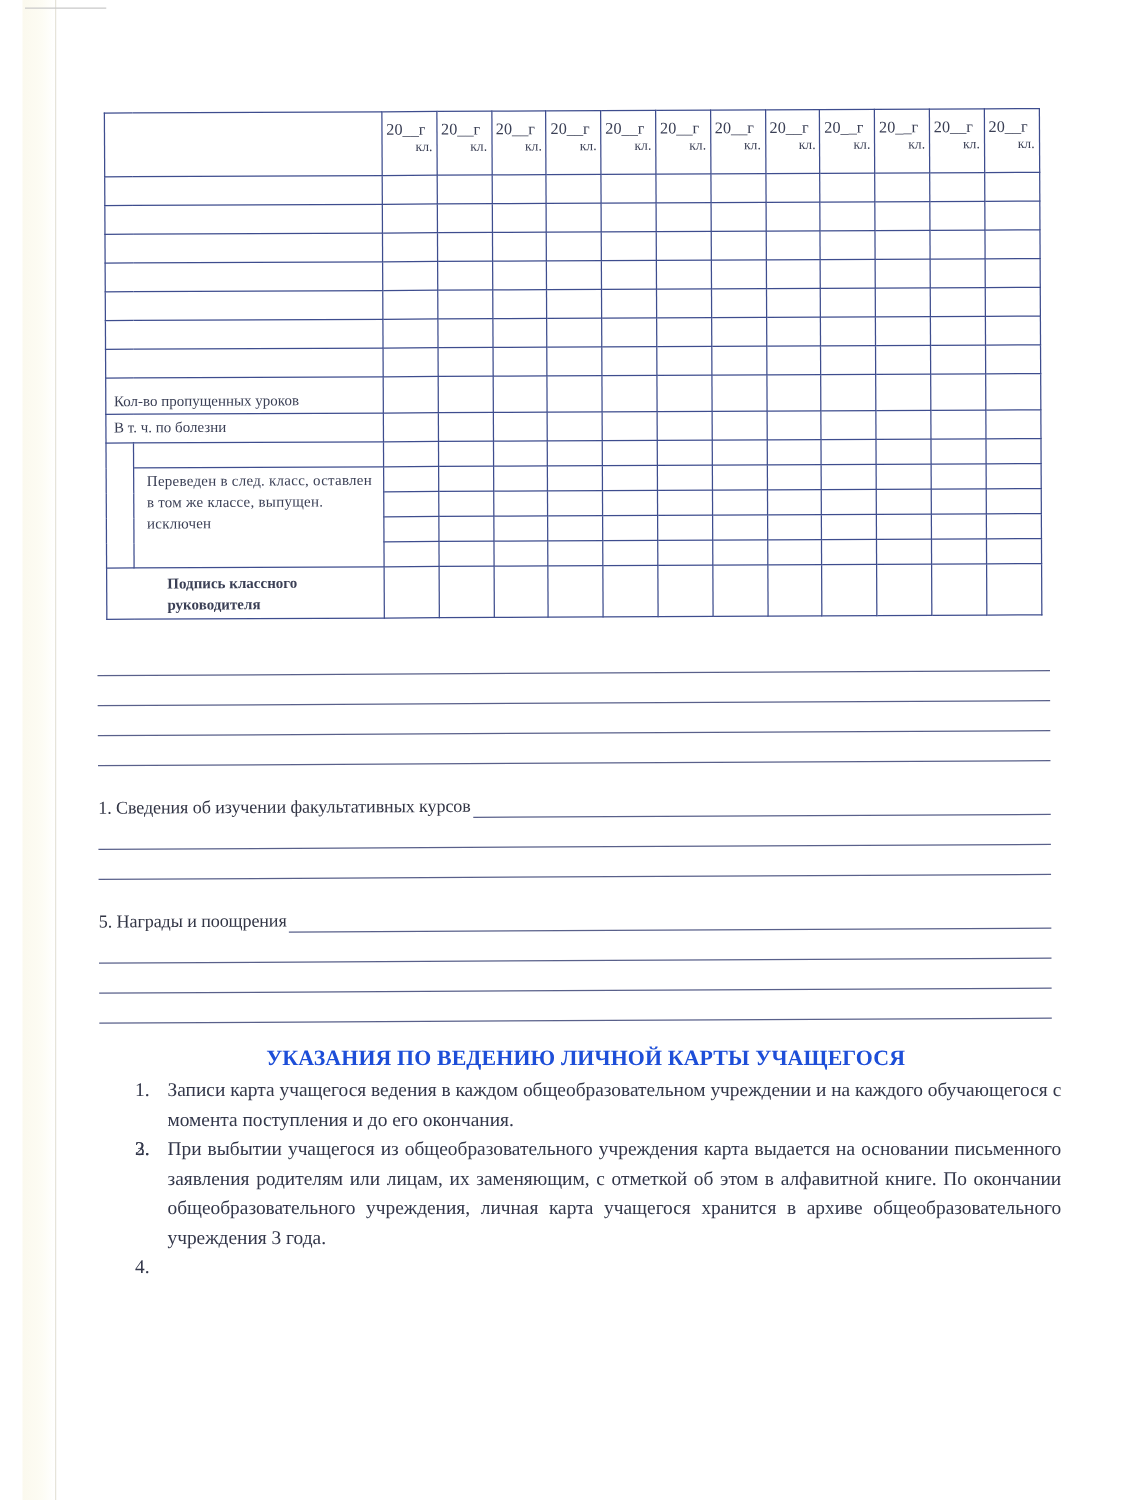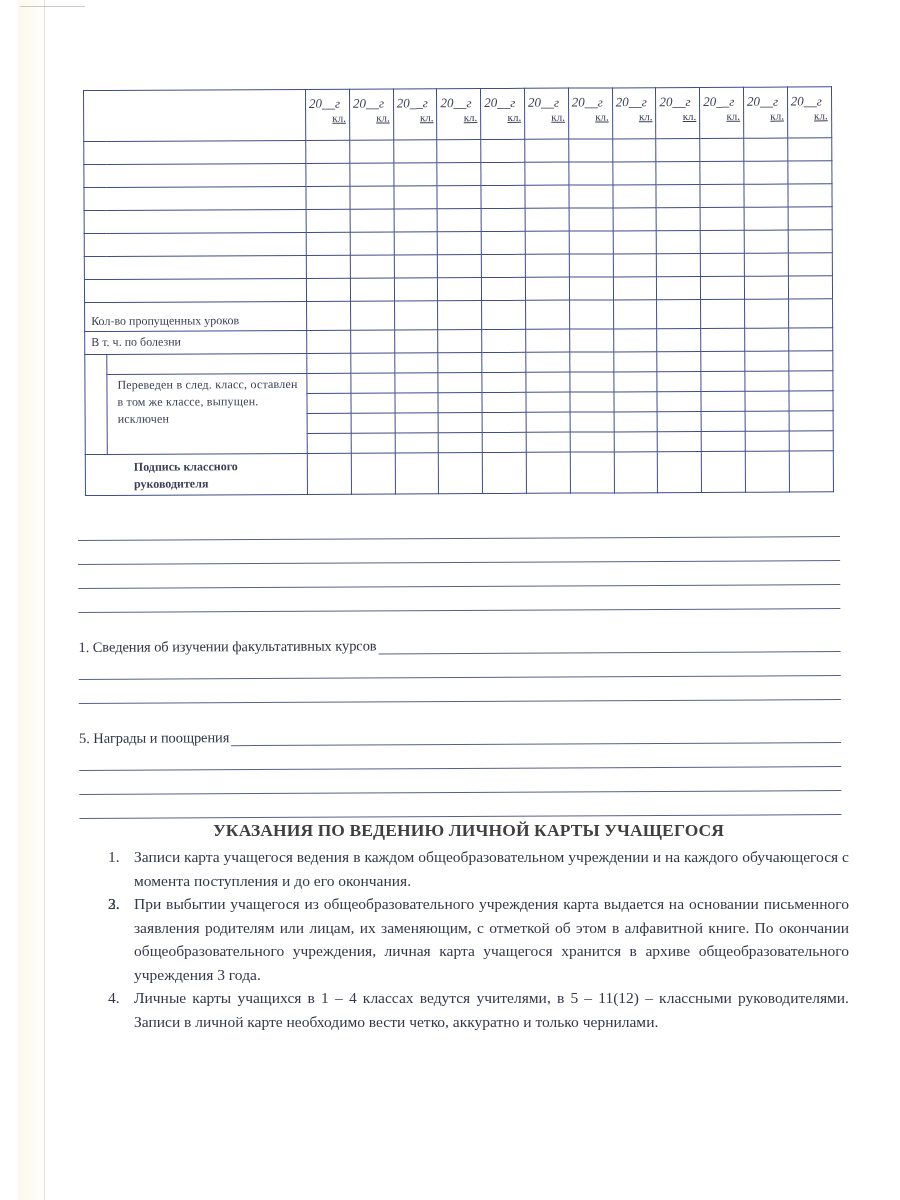--- a/index.html
+++ b/index.html
@@ -20,43 +20,43 @@
     border-collapse: collapse; table-layout: fixed;
     transform: rotate(-0.28deg); transform-origin: 0 0;
   }
   .grid td {
     border: 1.5px solid #3e4d8e; padding: 0; vertical-align: top;
     font-size: 12px; line-height: 1.2; color: #3a3f55;
   }
   .grid col.label { width: 222px; }
   .grid col.year { width: 43.8px; }
   .hdr-cell { height: 50px; position: relative; }
-  .hdr-year { position: absolute; top: 6px; left: 3px; right: 2px; font-size: 13px; white-space: nowrap; text-align: left; font-style: italic; }
-  .hdr-class { position: absolute; top: 22px; right: 3px; font-size: 11px; text-decoration: underline; }
+  .hdr-year { position: absolute; top: 6px; left: 3px; right: 2px; font-size: 13px; white-space: nowrap; text-align: left; }
+  .hdr-class { position: absolute; top: 22px; right: 3px; font-size: 11px; }
   tr.r-blank td { height: 22px; }
   tr.r-missed td { height: 28px; }
   tr.r-ill td { height: 22px; }
   tr.r-sub td { height: 19px; }
   tr.r-sign td { height: 40px; }
   .lbl { padding: 6px 0 0 6px; font-size: 12px; white-space: nowrap; }
   .lbl-sub { padding: 2px 0 0 10px; font-size: 12px; line-height: 1.4; letter-spacing: 0.2px; }
   .lbl-bold { padding: 4px 0 0 6px; font-weight: bold; font-size: 12px; line-height: 1.45; }
 
   
   .lines { position: absolute; left: 78px; top: 540px; width: 762px; transform: rotate(-0.3deg); transform-origin: 0 0; }
   .rule { height: 1px; background: #59608a; margin-bottom: 23px; }
   .field-row { display: flex; align-items: flex-end; height: 20px; margin-bottom: 23px; }
   .field-label { font-size: 14.5px; color: #333646; white-space: nowrap; padding-right: 2px; letter-spacing: -0.1px; }
   .field-line { flex: 1; border-bottom: 1px solid #59608a; height: 16px; }
 
   
   .instr { position: absolute; left: 96px; top: 820px; width: 753px; }
   .instr-title {
-    text-align: center; font-weight: bold; font-size: 17.5px; color: #404040;
-    letter-spacing: 0.1px; margin: 0 0 4px 0; padding-right: 8px;
+    text-align: center; font-weight: bold; font-size: 17.5px; color: #1d4ed8;
+    letter-spacing: 0.1px; margin: 16px 0 4px 0; padding-right: 8px;
   }
   .instr ol { margin: 0; padding: 0; list-style: none; }
   .instr li { position: relative; padding-left: 38px; font-size: 15.5px; line-height: 23.5px; text-align: justify; color: #33374a; }
   .instr li .num { position: absolute; left: 12px; top: 0; }
 </style>
 </head>
 <body>
 
 <div class="page-edge"></div>
 <div class="top-mark"></div>
@@ -385,15 +385,15 @@
   <div class="rule"></div>
   <div class="rule"></div>
 </div>
 
 <div class="instr">
   <div class="instr-title">УКАЗАНИЯ ПО ВЕДЕНИЮ ЛИЧНОЙ КАРТЫ УЧАЩЕГОСЯ</div>
   <ol id="instr-list">
       <li><span class="num">1.</span><span>Записи карта учащегося ведения в каждом общеобразовательном учреждении и на каждого обучающегося с момента поступления и до его окончания.</span></li>
       <li><span class="num">2.</span></li>
       <li><span class="num">3.</span><span>При выбытии учащегося из общеобразовательного учреждения карта выдается на основании письменного заявления родителям или лицам, их заменяющим, с отметкой об этом в алфавитной книге. По окончании общеобразовательного учреждения, личная карта учащегося хранится в архиве общеобразовательного учреждения 3 года.</span></li>
-      <li><span class="num">4.</span><span>Личные карты учащихся в 1 – 4 классах ведутся учителями, в 5 – 11(12) – классными руководителями. Записи в личной карте необходимо вести четко, аккуратно и только чернилами.</span></li>
+      <li><span class="num">4.</span></li>
     </ol>
 </div>
 
 </body></html>

